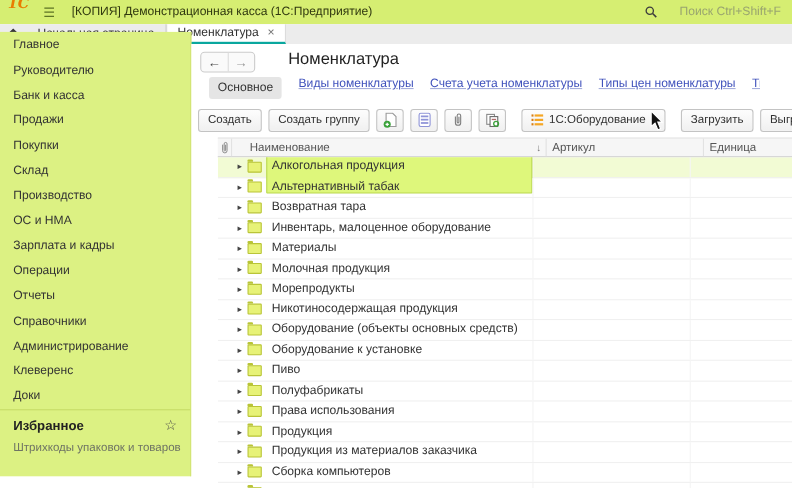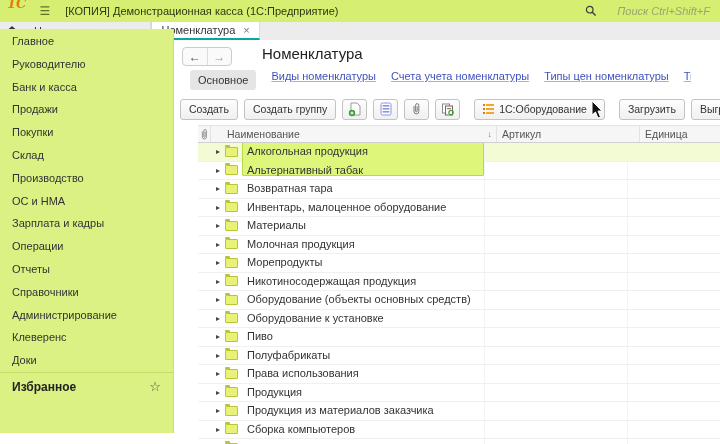--- a/index.html
+++ b/index.html
@@ -5,21 +5,21 @@
   * { margin:0; padding:0; box-sizing:border-box; }
   html,body { width:720px; height:444px; overflow:hidden; }
   body { font-family:"Liberation Sans", sans-serif; }
   .screen { position:relative; width:720px; height:444px; background:#fff; overflow:hidden; }
 
   
   .topbar { position:absolute; left:0; top:0; width:720px; height:22px; background:#d6ee72; display:flex; align-items:center; }
   .logo { margin-left:7px; font:italic bold 13px "DejaVu Serif", serif; color:#e97d00; border-bottom:2px solid #e97d00; line-height:13px; padding-bottom:13px; }
   .hamburger { margin-left:13px; font-size:12px; color:#5f7426; line-height:1; }
   .win-title { margin-left:15px; font-size:11px; color:#30380f; }
-  .search { margin-left:auto; margin-right:10px; display:flex; align-items:flex-start; gap:20px;font-style:italic; }
+  .search { margin-left:auto; margin-right:10px; display:flex; align-items:flex-start; gap:20px; }
   .search-ph { font-size:11px; color:#99a56f; }
 
   
   .tabbar { position:absolute; left:0; top:22px; width:720px; height:18px; background:#ececec; display:flex; align-items:stretch; }
   .home-cell { width:24px; display:flex; align-items:center; justify-content:center; }
   .tab { display:flex; align-items:center; padding:0 10px; font-size:11px; color:#333; border-right:1px solid #dcdcdc; }
   .tab.active { background:#fff; border-bottom:2px solid #0aa79e; border-left:1px solid #d5d5d5; padding:0 9px; }
   .tab-close { margin-left:8px; color:#777; font-size:11px; line-height:1; }
 
   
@@ -140,20 +140,24 @@
 
         <div class="side-item">Клеверенс</div>
 
         <div class="side-item">Доки</div>
       </div>
     <div class="side-divider"></div>
     <div class="fav-header">
       <span class="fav-title">Избранное</span>
       <span class="fav-star">☆</span>
     </div>
+    <div>
+
+        <div class="fav-item">Штрихкоды упаковок и товаров</div>
+      </div>
   </div>
 
   <div class="content">
 
     <div class="nav-arrows">
       <span class="nav-back">←</span>
       <span class="nav-fwd">→</span>
     </div>
     <div class="page-title">Номенклатура</div>
 

